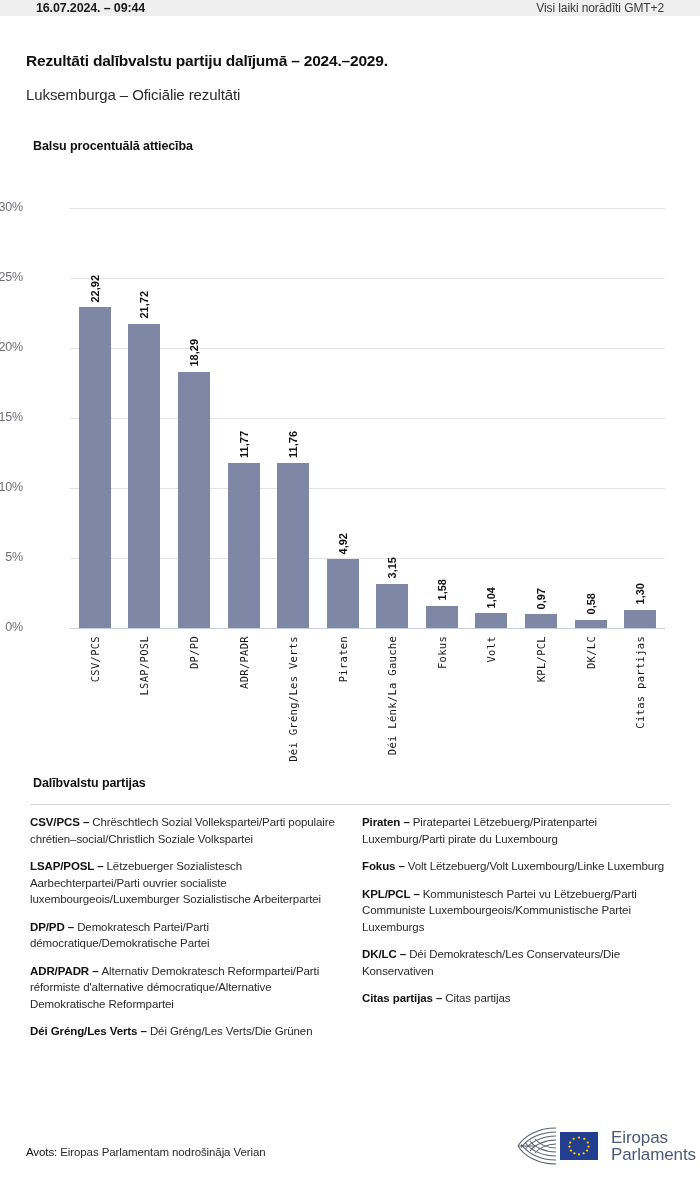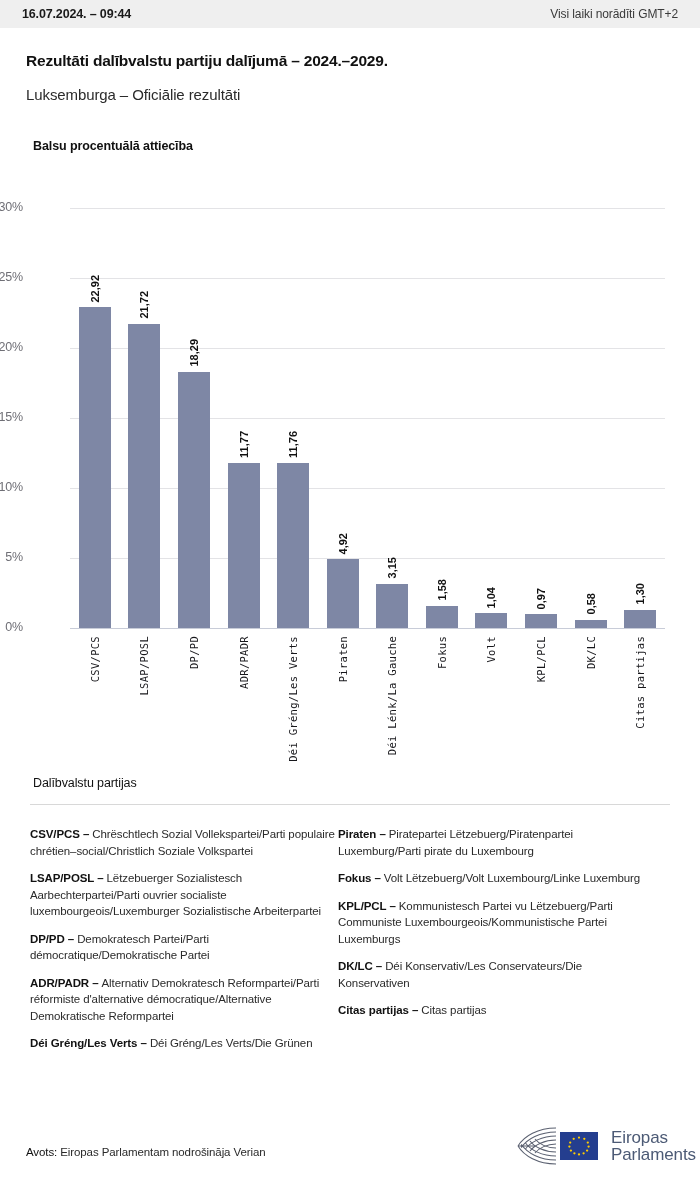--- a/index.html
+++ b/index.html
@@ -14,25 +14,25 @@
   #page {
     position: relative;
     width: 700px; height: 1179px;
     overflow: hidden;
     background: #ffffff;
   }
 
   
   .topbar {
     position: absolute; left: 0; top: 0;
-    width: 700px; height: 28px;
+    width: 700px; height: 16px;
     background: #efefef;
     display: flex; align-items: center;
     justify-content: space-between;
-    padding: 0 22px;
+    padding: 0 36px;
   }
   .topbar-date {
     font-size: 12.5px; font-weight: 700; color: #1a1a1a;
     letter-spacing: -0.15px;
   }
   .topbar-tz {
     font-size: 12px; font-weight: 400; color: #3a3a3a;
     letter-spacing: -0.1px;
   }
 
@@ -99,31 +99,31 @@
     letter-spacing: 0.3px;
   }
 
   
   .legend {
     position: absolute; left: 0; top: 770px;
     width: 700px;
   }
   .legend-title {
     position: absolute; left: 33px; top: 6px;
-    font-size: 12.5px; font-weight: 400; color: #111111;
+    font-size: 12.5px; font-weight: 700; color: #111111;
     letter-spacing: -0.1px;
   }
   .legend-divider {
     position: absolute; left: 30px; top: 34px;
     width: 640px; height: 1px; background: #d8d8d8;
   }
   .legend-cols {
     position: absolute; left: 30px; top: 44px;
     width: 640px;
-    display: flex;  margin-top: 12px;
+    display: flex; gap: 24px;
   }
   .legend-col { width: 308px; }
   .legend-item {
     font-size: 11.5px; line-height: 16.5px;
     color: #2a2a2a; margin-bottom: 11px;
     letter-spacing: -0.1px;
   }
   .legend-item b { color: #111111; font-weight: 700; }
 
   
@@ -227,21 +227,21 @@
           <div class="legend-item"><b>CSV/PCS – </b><span>Chrëschtlech Sozial Vollekspartei/Parti populaire chrétien–social/Christlich Soziale Volkspartei</span></div>
           <div class="legend-item"><b>LSAP/POSL – </b><span>Lëtzebuerger Sozialistesch Aarbechterpartei/Parti ouvrier socialiste luxembourgeois/Luxemburger Sozialistische Arbeiterpartei</span></div>
           <div class="legend-item"><b>DP/PD – </b><span>Demokratesch Partei/Parti démocratique/Demokratische Partei</span></div>
           <div class="legend-item"><b>ADR/PADR – </b><span>Alternativ Demokratesch Reformpartei/Parti réformiste d'alternative démocratique/Alternative Demokratische Reformpartei</span></div>
           <div class="legend-item"><b>Déi Gréng/Les Verts – </b><span>Déi Gréng/Les Verts/Die Grünen</span></div>
         </div>
       <div class="legend-col" id="legend-right">
           <div class="legend-item"><b>Piraten – </b><span>Piratepartei Lëtzebuerg/Piratenpartei Luxemburg/Parti pirate du Luxembourg</span></div>
           <div class="legend-item"><b>Fokus – </b><span>Volt Lëtzebuerg/Volt Luxembourg/Linke Luxemburg</span></div>
           <div class="legend-item"><b>KPL/PCL – </b><span>Kommunistesch Partei vu Lëtzebuerg/Parti Communiste Luxembourgeois/Kommunistische Partei Luxemburgs</span></div>
-          <div class="legend-item"><b>DK/LC – </b><span>Déi Konservativ/Les Conservateurs/Die Konservativen</span></div>
+          <div class="legend-item"><b>DK/LC – </b><span>Déi Demokratesch/Les Conservateurs/Die Konservativen</span></div>
           <div class="legend-item"><b>Citas partijas – </b><span>Citas partijas</span></div>
         </div>
     </div>
   </div>
 
   <div class="footer-rule"></div>
   <div class="source">
     <b>Avots:</b><span> Eiropas Parlamentam nodrošināja Verian</span>
   </div>
 

